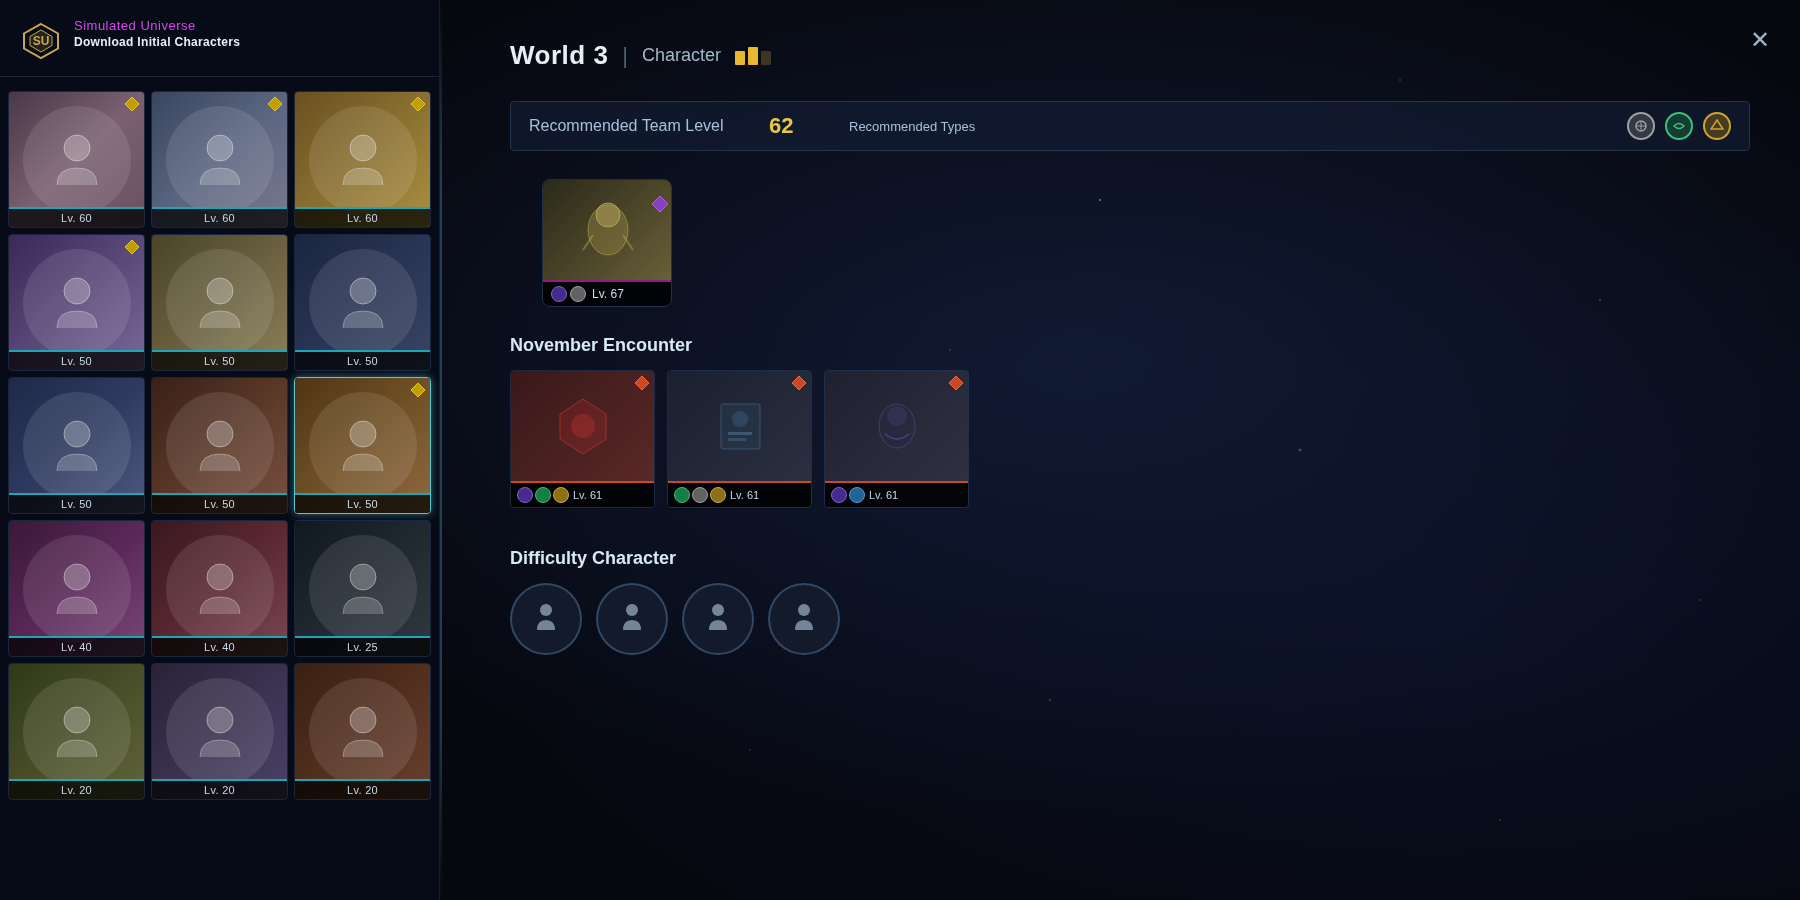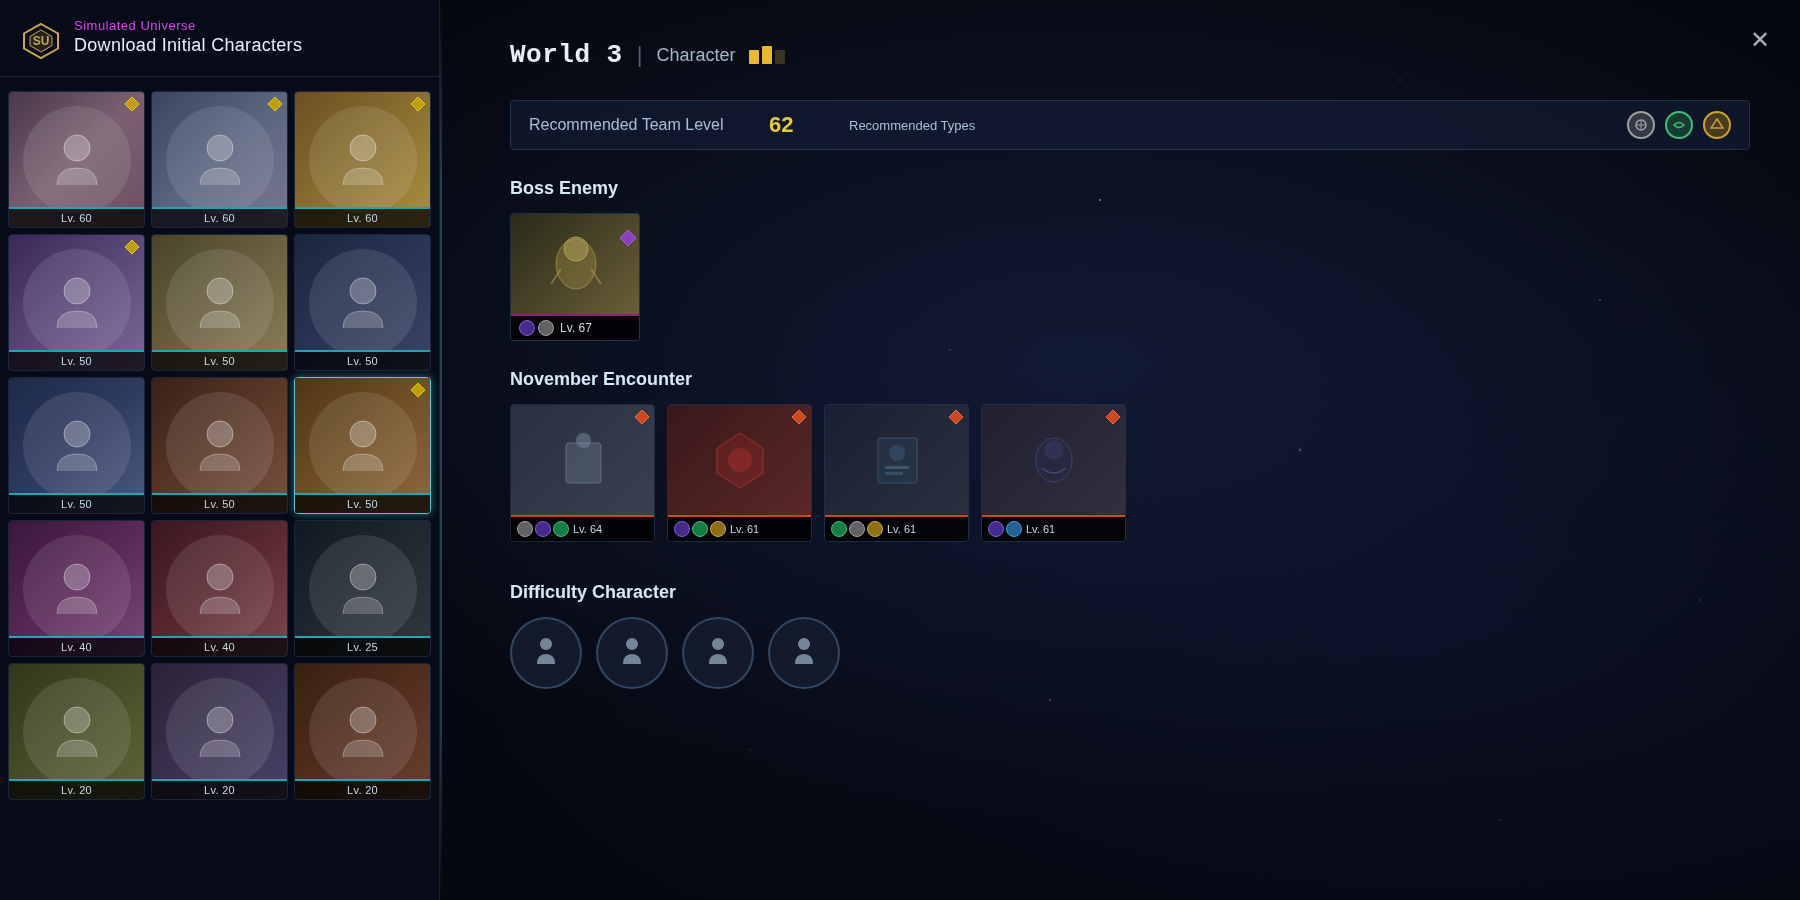--- a/index.html
+++ b/index.html
@@ -71,23 +71,23 @@
       flex-direction: column;
       gap: 2px;
     }
     .header-subtitle {
       font-size: 13px;
       color: #d946ef;
       font-weight: 400;
       letter-spacing: 0.5px;
     }
     .header-title {
-      font-size: 18px;
+      font-size: 12px;
       color: #e8eef8;
-      font-weight: 400;
+      font-weight: 700;
       letter-spacing: 0.3px;
     }
 
     
     .character-grid {
       padding: 14px 8px;
       display: grid;
       grid-template-columns: repeat(3, 1fr);
       gap: 6px;
       overflow-y: auto;
@@ -206,21 +206,20 @@
       display: flex;
       align-items: center;
       gap: 14px;
       margin-bottom: 30px;
     }
     .world-name {
       font-size: 26px;
       font-weight: 700;
       color: #e8eef8;
       letter-spacing: 0.5px;
-      font-family: Liberation Mono, monospace;
     }
     .world-separator {
       font-size: 22px;
       color: rgba(150,180,200,0.5);
     }
     .difficulty-label {
       font-size: 18px;
       color: #a0b8c8;
       font-weight: 400;
     }
@@ -275,24 +274,25 @@
       align-items: center;
       gap: 10px;
     }
 
     
     .boss-section {
       margin-bottom: 28px;
     }
     .boss-card {
       width: 130px;
-      border-radius: 3px;
+      border-radius: 8px;
       overflow: hidden;
       border: 1px solid rgba(100, 150, 200, 0.25);
       position: relative;
+      margin-left: 32px;
     }
     .boss-portrait {
       width: 130px;
       height: 100px;
       background: linear-gradient(135deg, #2a2a1a 0%, #4a4428 50%, #6a6038 100%);
       display: flex;
       align-items: center;
       justify-content: center;
       font-size: 32px;
       position: relative;
@@ -683,21 +683,20 @@
             <svg width="14" height="14" viewBox="0 0 14 14">
                 <polygon points="7,1 13,10 1,10" fill="none" stroke="#d0a030" stroke-width="1.5"></polygon>
               </svg>
           </div>
         </div>
       </div>
     </div>
   </div>
 
   <div class="boss-section">
-    <div class="section-title">Boss Enemy</div>
     <div class="boss-card">
       <div class="boss-portrait">
 
         <svg width="60" height="70" viewBox="0 0 60 70">
           <ellipse cx="30" cy="35" rx="20" ry="25" fill="rgba(180,160,80,0.3)" stroke="rgba(180,160,80,0.6)" stroke-width="1"></ellipse>
           <circle cx="30" cy="20" r="12" fill="rgba(200,180,100,0.4)" stroke="rgba(200,180,100,0.7)" stroke-width="1"></circle>
           <line x1="15" y1="40" x2="5" y2="55" stroke="rgba(180,160,80,0.5)" stroke-width="2"></line>
           <line x1="45" y1="40" x2="55" y2="55" stroke="rgba(180,160,80,0.5)" stroke-width="2"></line>
         </svg>
 
@@ -714,41 +713,20 @@
         </div>
         <span class="boss-level-text">Lv. 67</span>
       </div>
     </div>
   </div>
 
   <div class="encounter-section">
     <div class="section-title">November Encounter</div>
     <div class="encounter-list">
 
-      <div class="encounter-card enc-card-1">
-        <div class="encounter-portrait">
-          <svg width="55" height="65" viewBox="0 0 55 65">
-            <rect x="10" y="15" width="35" height="40" rx="3" fill="rgba(100,120,140,0.4)" stroke="rgba(120,140,160,0.6)" stroke-width="1"></rect>
-            <rect x="20" y="5" width="15" height="15" rx="7" fill="rgba(120,140,160,0.5)"></rect>
-          </svg>
-        </div>
-        <div class="enc-rarity">
-          <svg width="16" height="16" viewBox="0 0 16 16">
-              <polygon points="8,1 15,8 8,15 1,8" fill="#cc4820" stroke="#ee6840" stroke-width="1"></polygon>
-            </svg>
-        </div>
-        <div class="enc-level-bar">
-          <div class="enc-type-icons">
-            <div class="mini-icon ph"></div>
-            <div class="mini-icon qi"></div>
-            <div class="mini-icon wi"></div>
-          </div>
-          <span class="enc-level-text">Lv. 64</span>
-        </div>
-      </div>
 
       <div class="encounter-card enc-card-2">
         <div class="encounter-portrait">
           <svg width="55" height="65" viewBox="0 0 55 65">
             <polygon points="27,5 50,20 50,45 27,60 4,45 4,20" fill="rgba(160,40,40,0.3)" stroke="rgba(200,60,60,0.6)" stroke-width="1"></polygon>
             <circle cx="27" cy="32" r="12" fill="rgba(180,50,50,0.4)"></circle>
           </svg>
         </div>
         <div class="enc-rarity">
           <svg width="16" height="16" viewBox="0 0 16 16">

